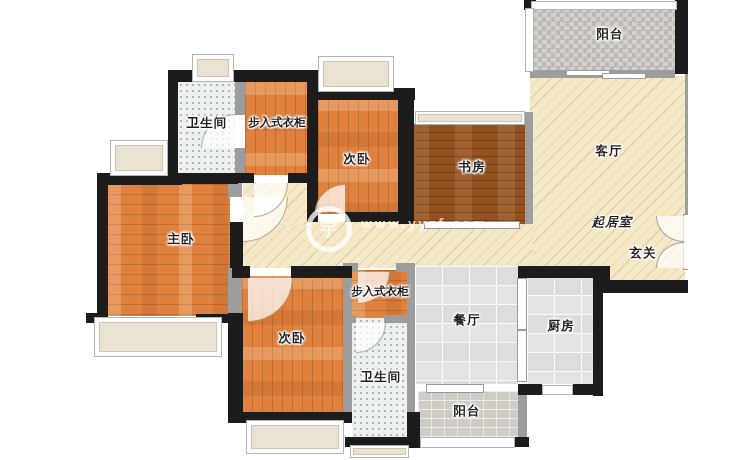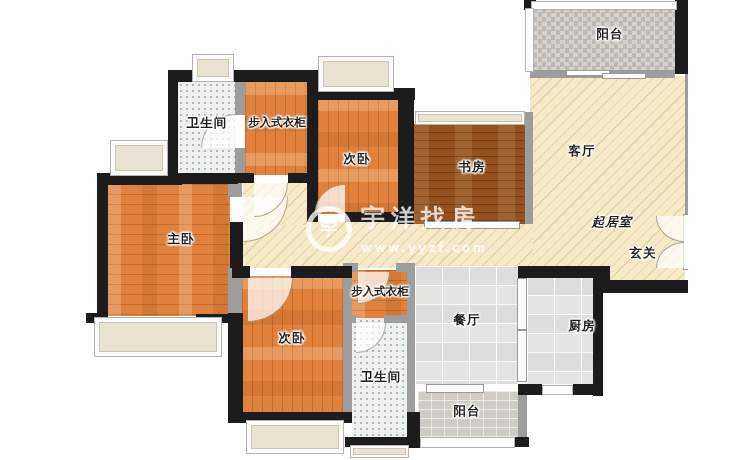--- a/index.html
+++ b/index.html
@@ -174,36 +174,35 @@
   <div class="fan" style="left:254px;top:183px;width:34px;height:34px;border-radius:0 0 100% 0;border-right:1px solid #bda98a;border-bottom:1px solid #bda98a;"></div>
 
   <div class="slide" style="left:566px;top:70px;width:44px;height:6px;"></div>
   <div class="slide" style="left:602px;top:73px;width:44px;height:6px;"></div>
   <div class="slide" style="left:424px;top:221px;width:96px;height:8px;"></div>
   <div class="slide" style="left:426px;top:384px;width:58px;height:9px;"></div>
   <div class="slide" style="left:517px;top:278px;width:10px;height:52px;"></div>
   <div class="slide" style="left:517px;top:330px;width:10px;height:52px;"></div>
 
   <div class="lbl" style="left:610px;top:34px;">阳台</div>
-  <div class="lbl" style="left:582px;top:151px;">客厅</div>
+  <div class="lbl" style="left:609px;top:151px;">客厅</div>
   <div class="lbl" style="left:612px;top:222px;font-style:italic;">起居室</div>
   <div class="lbl" style="left:643px;top:253px;">玄关</div>
   <div class="lbl" style="left:472px;top:167px;">书房</div>
   <div class="lbl" style="left:357px;top:159px;">次卧</div>
   <div class="lbl sm" style="left:277px;top:123px;">步入式衣柜</div>
   <div class="lbl" style="left:207px;top:123px;">卫生间</div>
   <div class="lbl" style="left:181px;top:239px;">主卧</div>
   <div class="lbl" style="left:292px;top:338px;">次卧</div>
   <div class="lbl sm" style="left:380px;top:292px;">步入式衣柜</div>
   <div class="lbl" style="left:381px;top:377px;">卫生间</div>
   <div class="lbl" style="left:467px;top:320px;">餐厅</div>
-  <div class="lbl" style="left:582px;top:326px;">厨房</div>
+  <div class="lbl" style="left:561px;top:326px;">厨房</div>
   <div class="lbl" style="left:467px;top:411px;">阳台</div>
 
   <div class="wm">
     <div class="wm-logo">宇</div>
     <div>
-      <div class="wm-brand">宇洋找房</div>
       <div class="wm-url">www.yyzf.com</div>
     </div>
   </div>
 
 </div>
 
 </body></html>

